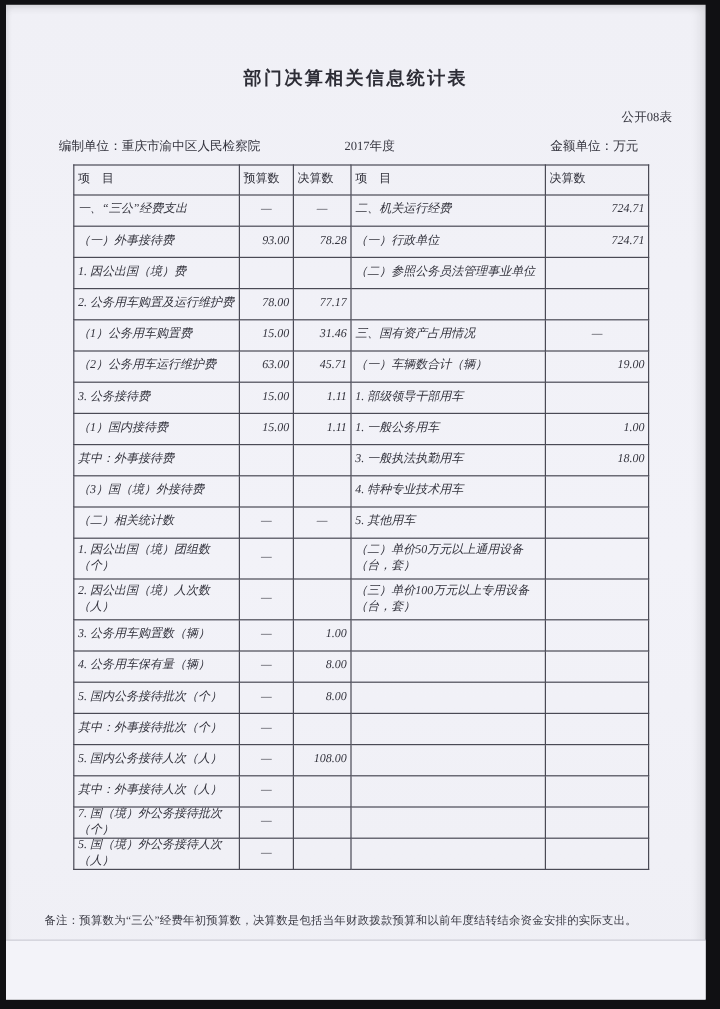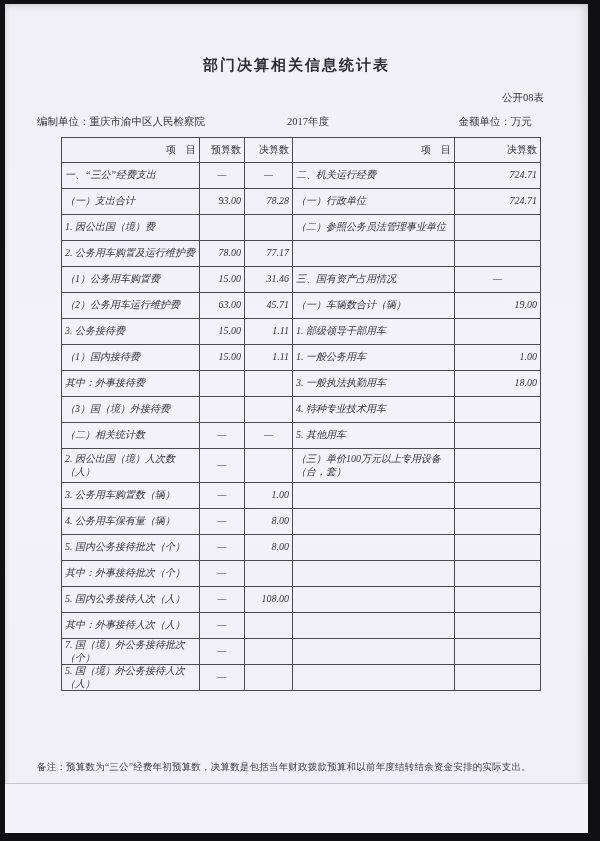--- a/index.html
+++ b/index.html
@@ -24,47 +24,47 @@
     position: absolute; left: 0; right: 0; top: 780px; bottom: 0;
     background: #f3f3f9;
   }
   .title {
     position: absolute; top: 52px; left: 0; width: 100%;
     text-align: center;
     font-size: 15px; font-weight: bold; letter-spacing: 2px;
     color: #2d2d36;
   }
   .form-code {
-    position: absolute; top: 87px; right: 44px;
+    position: absolute; top: 87px; right: 28px;
     font-size: 10.5px; color: #35353f;
   }
   .meta-line {
     position: absolute; top: 111px; left: 32px; width: 495px; height: 16px;
     font-size: 10.5px; color: #35353f;
   }
-  .meta-line .prep { position: absolute; left: 0; top: 0; }
+  .meta-line .prep { position: absolute; left: 12px; top: 0; }
   .meta-line .year { position: absolute; left: 250px; top: 0; }
   .meta-line .unit { position: absolute; right: 0; top: 0; }
   table.stats {
     position: absolute; left: 56px; top: 133px;
     width: 479px;
     border-collapse: collapse; table-layout: fixed;
     color: #33333d;
   }
   table.stats th, table.stats td {
     border: 1px solid #4a4a55;
     font-weight: normal;
     font-size: 10px;
     padding: 0 3px;
     overflow: hidden;
     vertical-align: middle;
     line-height: 1.25;
   }
   table.stats thead tr { height: 25px; }
-  table.stats thead th { text-align: right; color: #33333d; }
+  table.stats thead th { text-align: left; color: #33333d; }
   table.stats tbody tr { height: 26px; font-style: italic; }
   table.stats tbody tr.tall { height: 34px; }
   td.item { text-align: left; }
   td.num { text-align: right; padding-right: 4px; }
   td.num.dash { text-align: center; }
   td.ind0 { padding-left: 4px; }
   td.ind1 { padding-left: 12px; }
   td.ind2 { padding-left: 23px; }
   td.ind3 { padding-left: 33px; }
   .note {
@@ -106,21 +106,21 @@
     </thead>
     <tbody id="rows">
         <tr>
           <td class="item ind0">一、“三公”经费支出</td>
           <td class="num dash">—</td>
           <td class="num dash">—</td>
           <td class="item ind0">二、机关运行经费</td>
           <td class="num">724.71</td>
         </tr>
         <tr>
-          <td class="item ind0">（一）支出合计</td>
+          <td class="item ind0">（一）外事接待费</td>
           <td class="num">93.00</td>
           <td class="num">78.28</td>
           <td class="item ind0">（一）行政单位</td>
           <td class="num">724.71</td>
         </tr>
         <tr>
           <td class="item ind1">1. 因公出国（境）费</td>
           <td class="num"></td>
           <td class="num"></td>
           <td class="item ind0">（二）参照公务员法管理事业单位</td>
@@ -176,20 +176,27 @@
           <td class="num"></td>
         </tr>
         <tr>
           <td class="item ind0">（二）相关统计数</td>
           <td class="num dash">—</td>
           <td class="num dash">—</td>
           <td class="item ind1">5. 其他用车</td>
           <td class="num"></td>
         </tr>
         <tr class="tall">
+          <td class="item ind1">1. 因公出国（境）团组数（个）</td>
+          <td class="num dash">—</td>
+          <td class="num"></td>
+          <td class="item ind0">（二）单价50万元以上通用设备（台，套）</td>
+          <td class="num"></td>
+        </tr>
+        <tr class="tall">
           <td class="item ind1">2. 因公出国（境）人次数（人）</td>
           <td class="num dash">—</td>
           <td class="num"></td>
           <td class="item ind0">（三）单价100万元以上专用设备（台，套）</td>
           <td class="num"></td>
         </tr>
         <tr>
           <td class="item ind1">3. 公务用车购置数（辆）</td>
           <td class="num dash">—</td>
           <td class="num">1.00</td>

